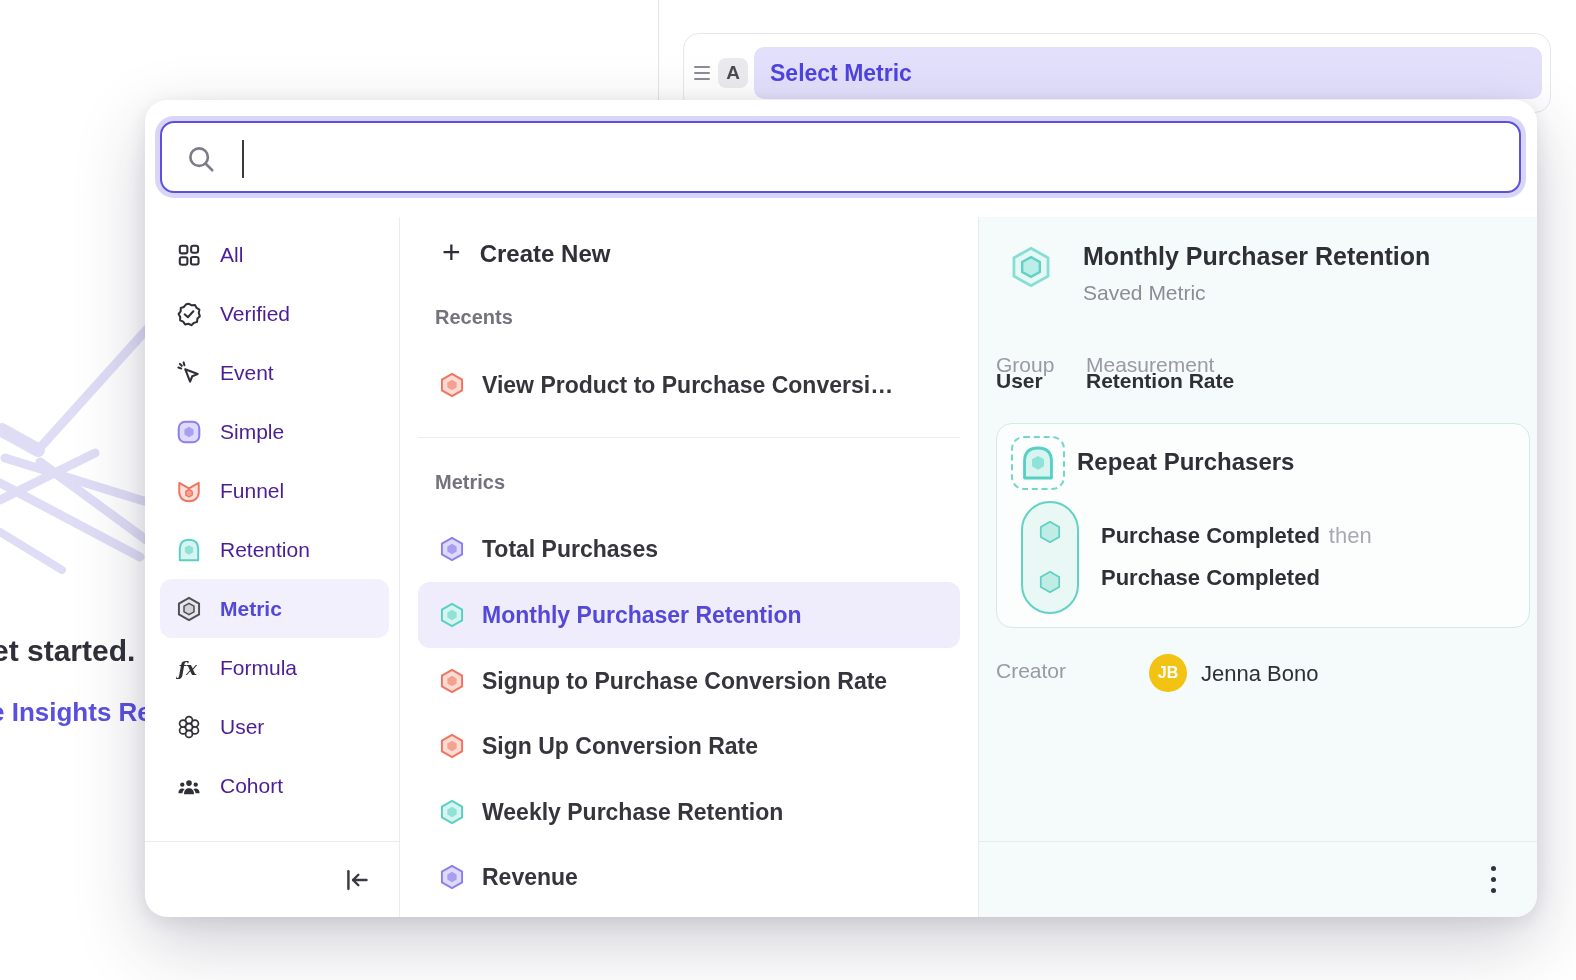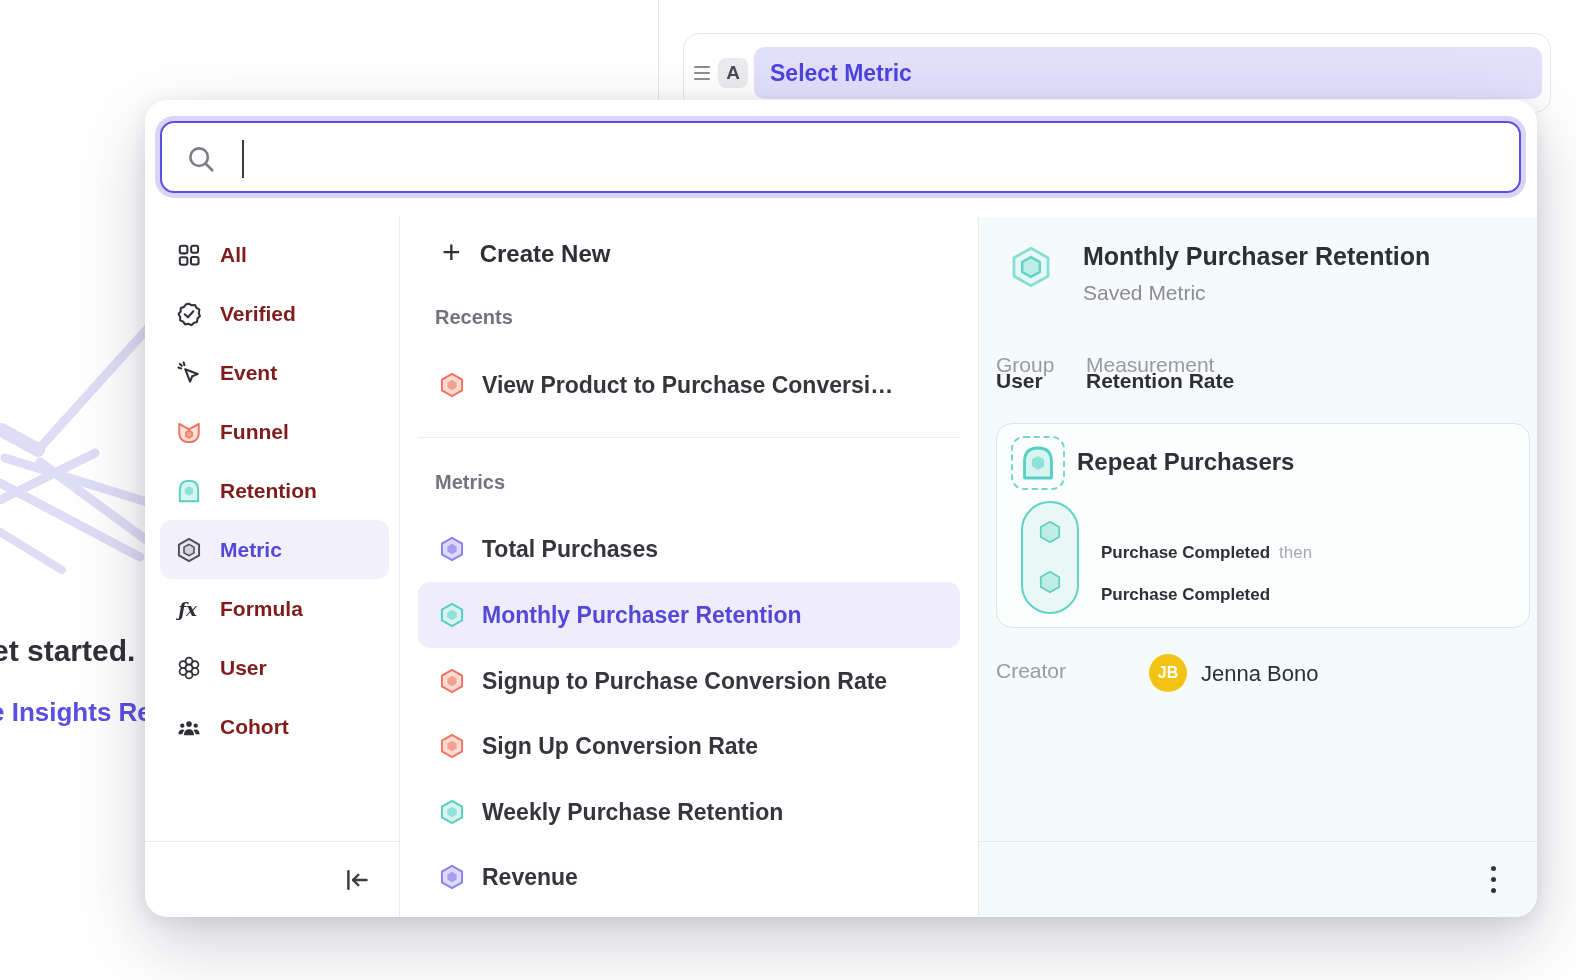--- a/index.html
+++ b/index.html
@@ -36,21 +36,21 @@
   #search-input { position:absolute; left:86px; top:2px; width:1240px; height:64px; border:none; outline:none;
     font-family:inherit; font-size:27px; color:#2f2f38; }
   #search-input::placeholder { color:#8e8e9a; }
 
   
   #content { position:absolute; left:0; top:117px; width:1392px; height:700px; }
   #sidebar { position:absolute; left:0; top:0; width:255px; height:700px; border-right:1px solid #ececef; }
   #side-items { position:absolute; left:15px; right:10px; top:8px; }
   .side-item { height:59px; display:flex; align-items:center; padding-left:16px; border-radius:12px; cursor:pointer; }
   .side-item .ic { width:26px; height:26px; margin-right:18px; display:flex; align-items:center; justify-content:center; }
-  .side-item .lb { font-size:21px; font-weight:700; color:#7f1d1d; }
+  .side-item .lb { font-size:21px; font-weight:400; color:#4c1d95; }
   .side-item.selected { background:#f2f0fc; }
   .side-item.selected .lb { color:#5348d8; font-weight:700; }
   #side-footer { position:absolute; left:0; bottom:0; width:255px; height:76px; border-top:1px solid #ececef;
     display:flex; align-items:center; justify-content:flex-end; padding-right:30px; }
 
   #mid { position:absolute; left:255px; top:0; width:578px; height:700px; }
   .mid-row { position:absolute; left:18px; width:542px; height:66px; display:flex; align-items:center; border-radius:12px; cursor:pointer; }
   .mid-row .ic { width:26px; height:26px; margin:0 17px 0 21px; }
   .mid-row .lb { font-size:23px; font-weight:700; color:#35353c; white-space:nowrap;text-align:right; }
   .mid-row.selected { background:#efecfc; }
@@ -69,21 +69,21 @@
   .fld-label { position:absolute; top:136px; font-size:21px; color:#9a9aa4; }
   .fld-value { position:absolute; top:152px; font-size:21px; font-weight:600; color:#2f2f36; }
   #def-card { position:absolute; left:17px; top:206px; width:534px; height:205px; background:#fbfefd;
     border:1px solid #d0ebe7; border-radius:16px; }
   #def-dashed { position:absolute; left:14px; top:12px; width:54px; height:54px; border:2px dashed #74d6ca; border-radius:13px;
     display:flex; align-items:center; justify-content:center; }
   #def-title { position:absolute; left:80px; top:24px; font-size:24px; font-weight:700; color:#2f2f36; }
   #def-capsule { position:absolute; left:24px; top:77px; width:58px; height:113px; background:#e9f8f5;
     border:2px solid #62d2c6; border-radius:29px; }
   #def-capsule svg { position:absolute; left:14px; }
-  .def-line { position:absolute; left:104px; font-size:17px; font-weight:700; color:#2f2f36; white-space:nowrap;margin-top:20px; }
+  .def-line { position:absolute; left:104px; font-size:22px; font-weight:700; color:#2f2f36; white-space:nowrap; }
   .def-conn { font-weight:400; color:#a9a9b2; margin-left:9px; }
   #creator-label { position:absolute; left:17px; top:442px; font-size:21px; color:#9a9aa4; }
   #creator-avatar { position:absolute; left:170px; top:437px; width:38px; height:38px; border-radius:50%;
     background:#f2c313; color:#ffffff; font-size:16px; font-weight:700; display:flex; align-items:center; justify-content:center; }
   #creator-name { position:absolute; left:222px; top:444px; font-size:22px; color:#2f2f36; }
   #detail-footer { position:absolute; left:0; bottom:0; width:559px; height:76px; border-top:1px solid #e3ebeb;
     display:flex; align-items:center; justify-content:flex-end; padding-right:42px; }
   #kebab { display:flex; flex-direction:column; gap:6px; cursor:pointer; }
   #kebab i { width:5px; height:5px; border-radius:50%; background:#33333b; display:block; }
 
@@ -161,20 +161,29 @@
             <svg width="26" height="26" viewBox="0 0 24 24" fill="none" stroke="#2f2f38" stroke-width="1.9" stroke-linecap="round" stroke-linejoin="round">
               <path d="M8.5 8.5 L20 13 L15 15 L13 20 Z"></path>
               <line x1="7" y1="2.2" x2="7.8" y2="4.8"></line>
                 <line x1="2.2" y1="7" x2="4.8" y2="7.8"></line>
                 <line x1="3.6" y1="3.6" x2="5.4" y2="5.4"></line>
             </svg>
             </span>
           <span class="lb">Event</span>
         </div>
 
+        <div class="side-item">
+          <span class="ic">
+            <svg width="26" height="26" viewBox="0 0 24 24">
+              <rect x="2.5" y="2.5" width="19" height="19" rx="6" fill="#dedbfa" stroke="#8b80ee" stroke-width="1.9"></rect>
+              <polygon points="12,7.2 16.2,9.6 16.2,14.4 12,16.8 7.8,14.4 7.8,9.6" fill="#a89ff2"></polygon>
+            </svg>
+            </span>
+          <span class="lb">Simple</span>
+        </div>
 
         <div class="side-item">
           <span class="ic">
             <svg width="26" height="26" viewBox="0 0 24 24">
               <path d="M3 4.5 L12 9.5 L21 4.5 L21 13 C21 19 16.5 21.5 12 21.5 C7.5 21.5 3 19 3 13 Z" fill="#fbe2db" stroke="#f0745f" stroke-width="1.8" stroke-linejoin="round"></path>
               <polygon points="12,10.5 15,12.3 15,15.7 12,17.5 9,15.7 9,12.3" fill="#f3a190" stroke="#f0745f" stroke-width="1.2"></polygon>
             </svg>
             </span>
           <span class="lb">Funnel</span>
         </div>

